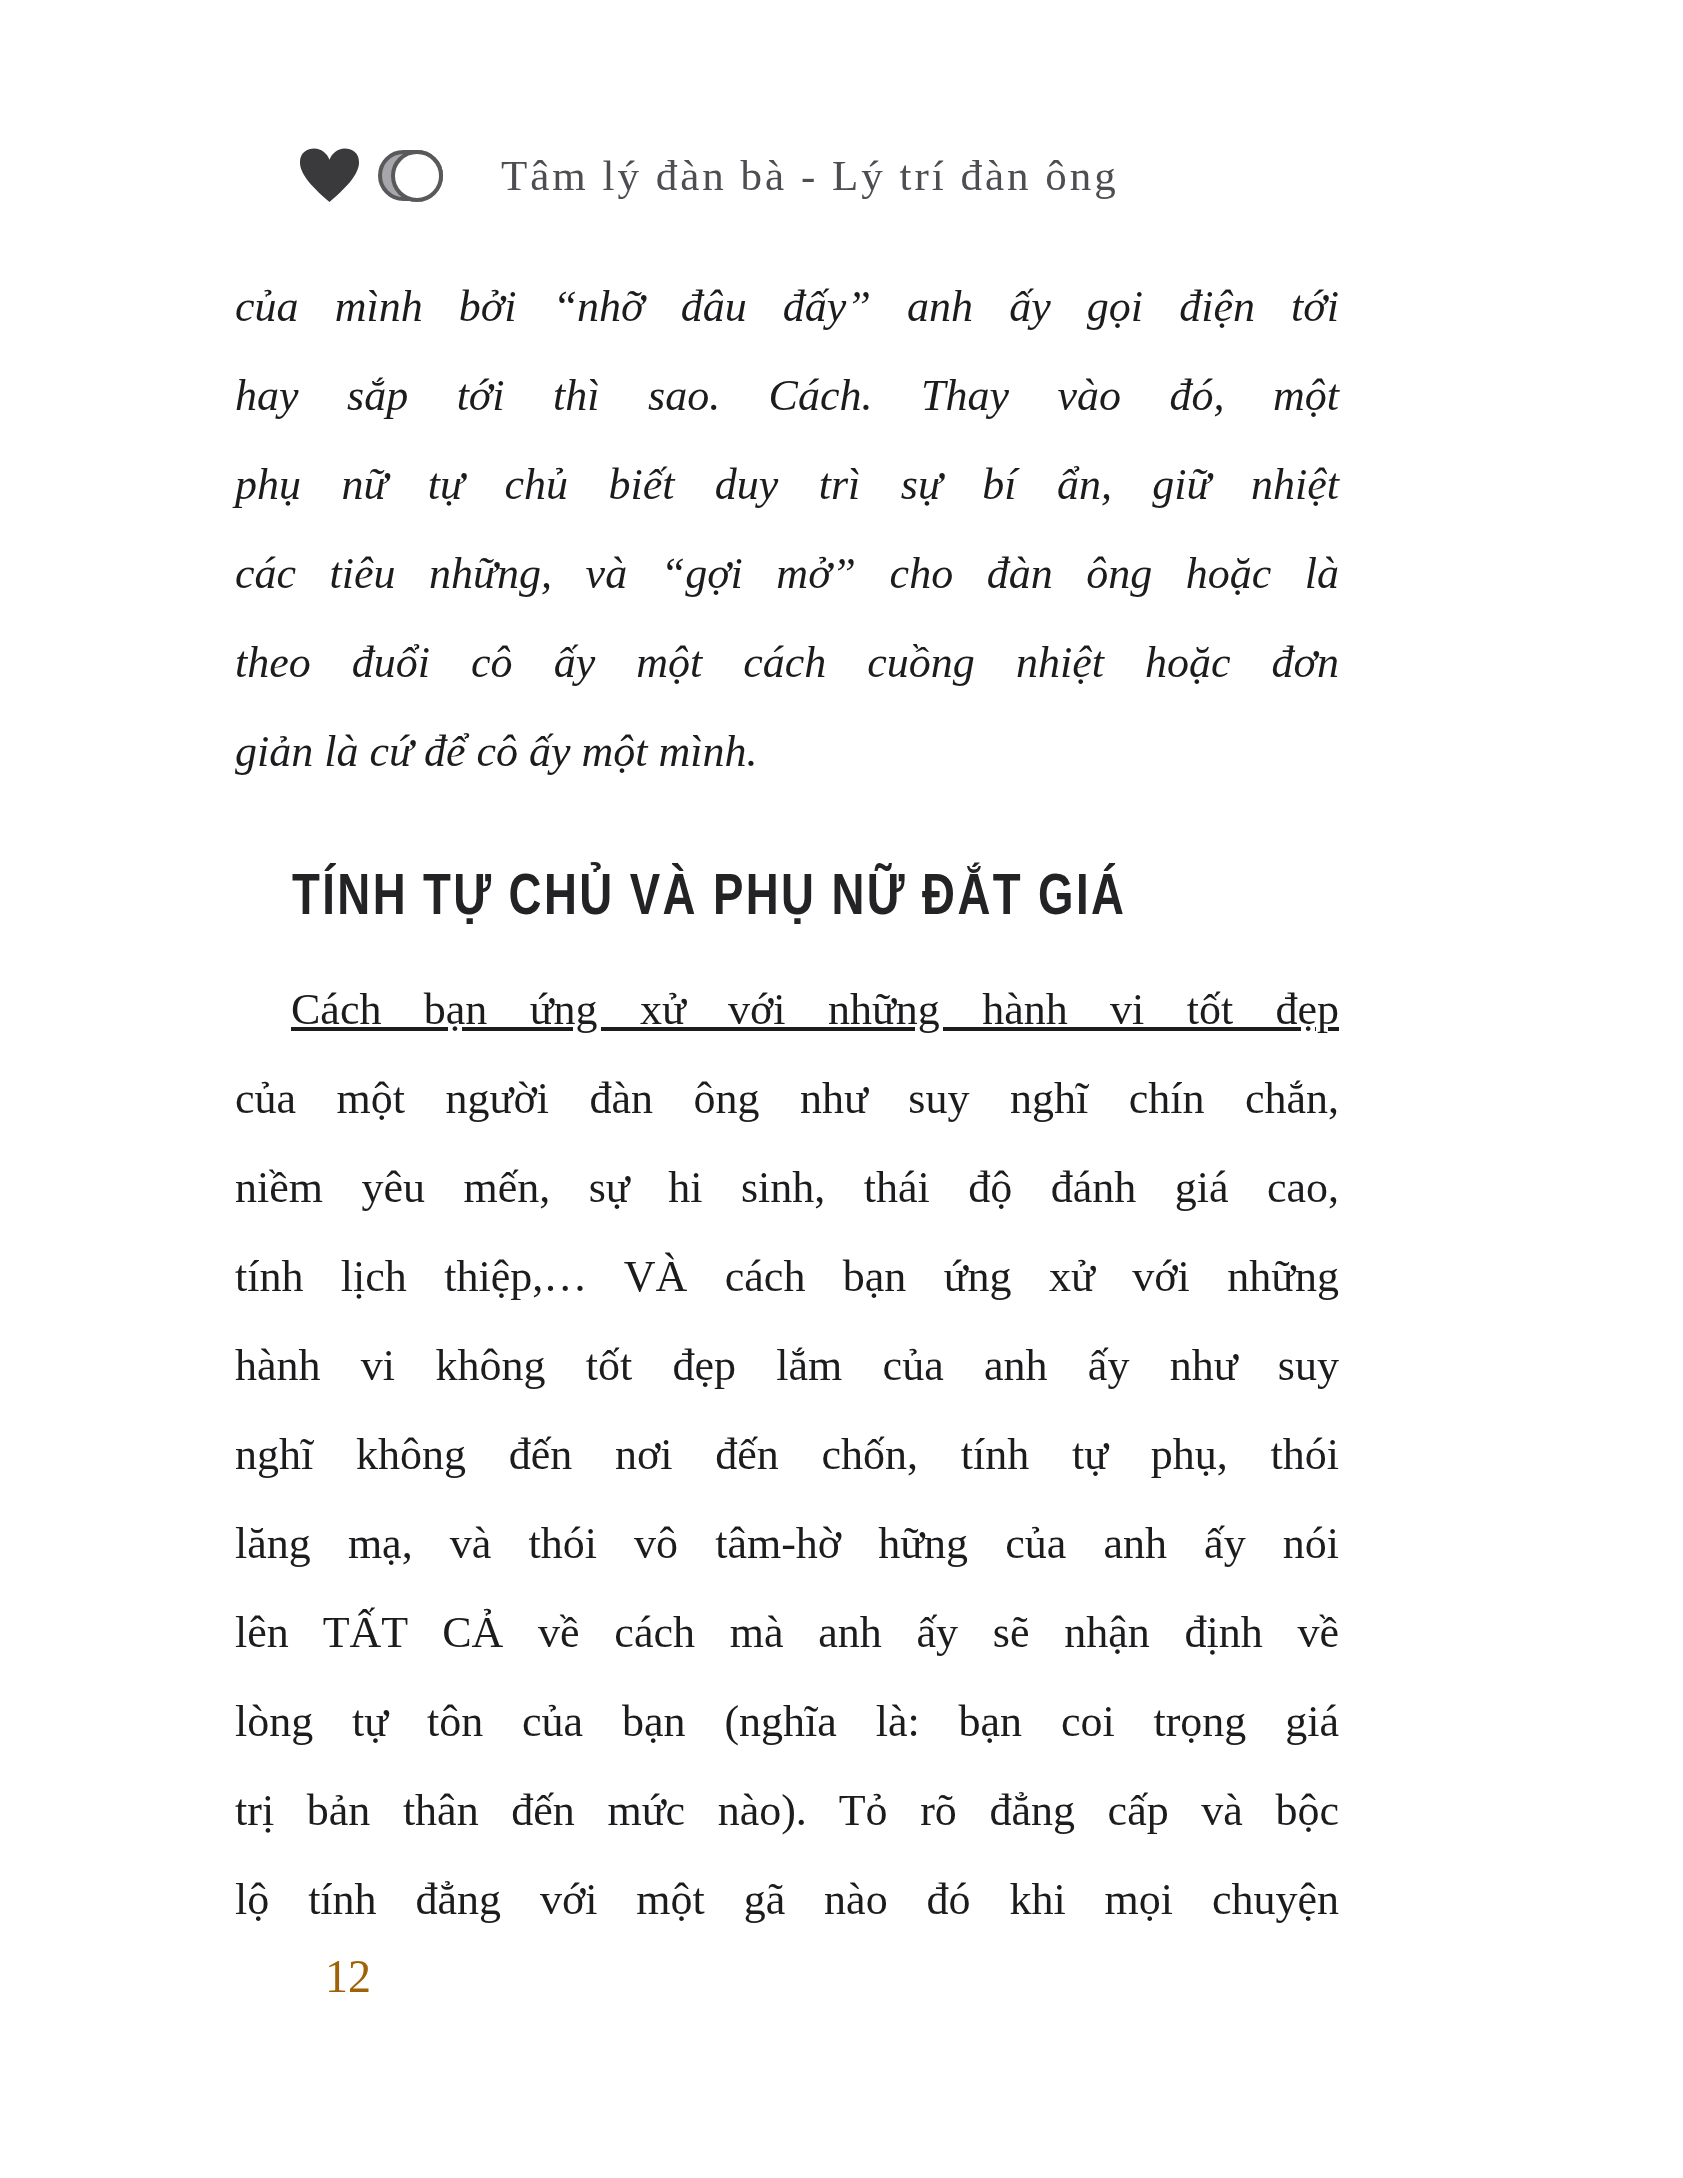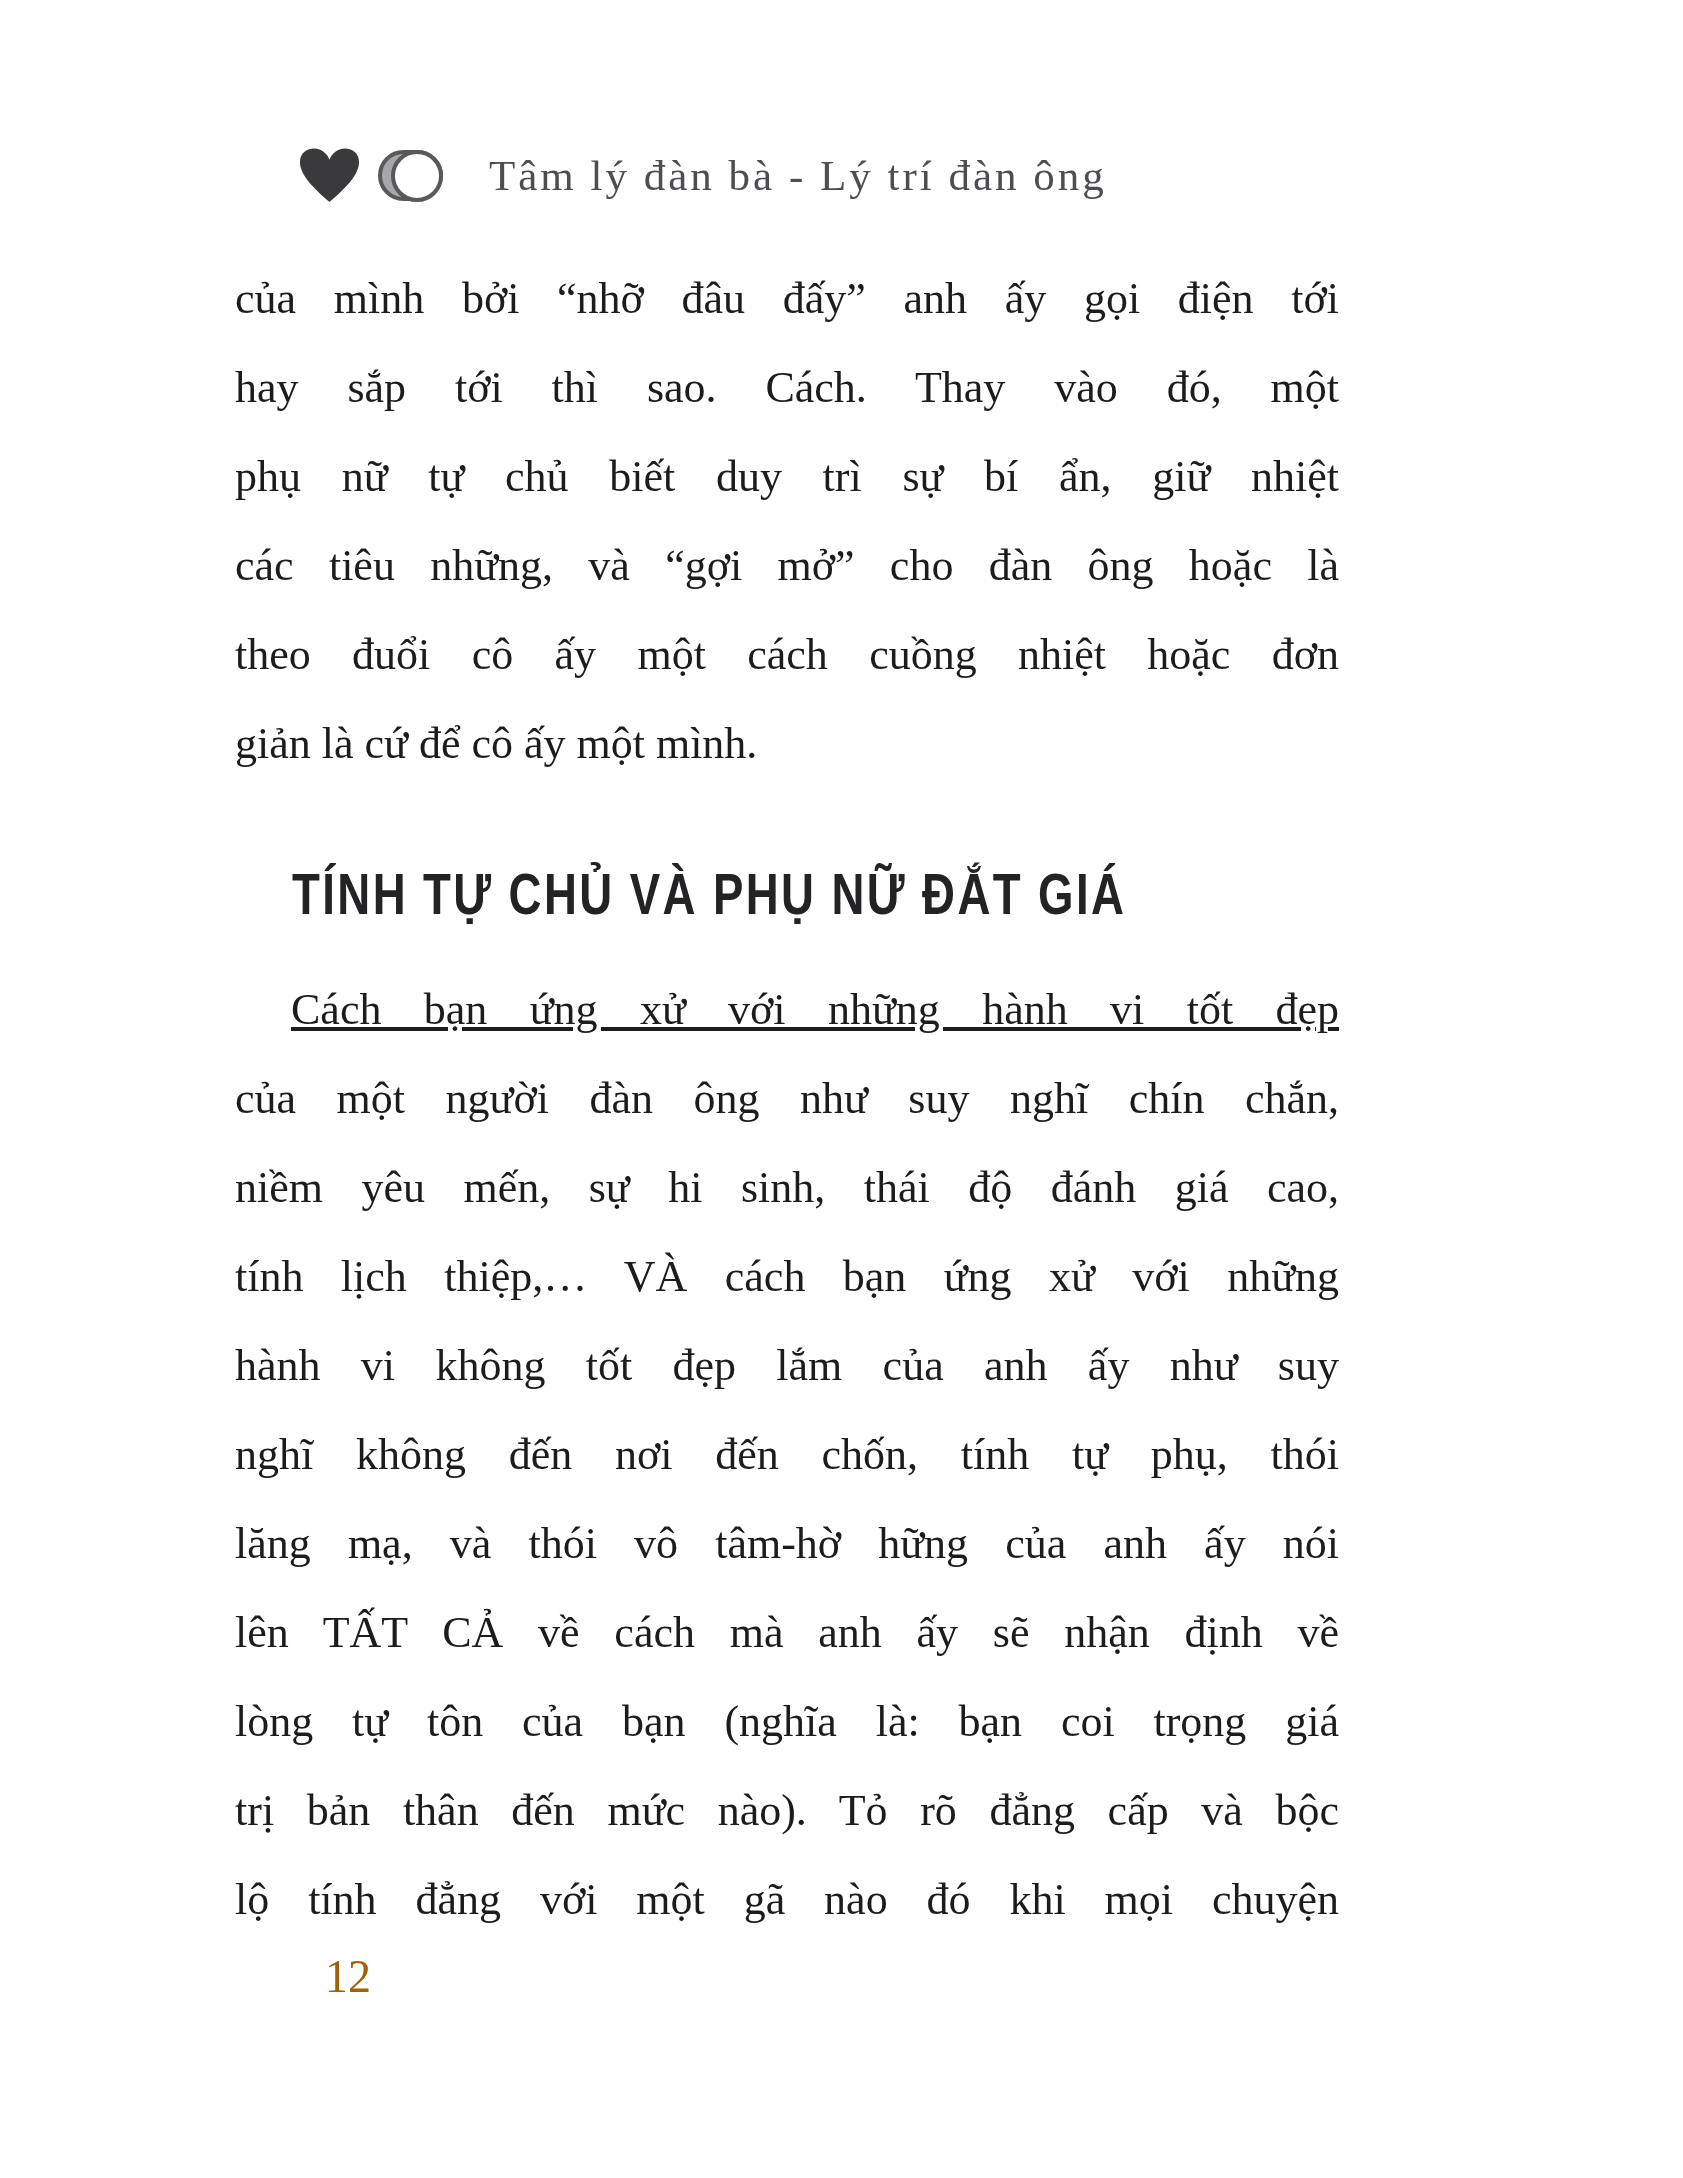--- a/index.html
+++ b/index.html
@@ -29,33 +29,33 @@
     box-sizing:border-box;
   }
   .toggle-knob {
     position:absolute; right:-4px; top:-4px;
     width:44px; height:44px;
     background:#ffffff;
     border:4px solid #59595c;
     border-radius:50%;
   }
   .running-title {
-    margin-left:46px;
+    margin-left:58px;
     font-family:"Liberation Serif", serif;
     font-size:43px;
     letter-spacing:3px;
     color:#4e4e52;
     white-space:nowrap;
   }
 
   
   .text-col {
     position:absolute; left:235px; width:1104px;
   }
-  .para1 { top:254px; }
+  .para1 { top:262px;font-style:italic; }
   .para2 { top:965px; }
   .line {
     font-size:44px;
     line-height:89px;
     height:89px;
     white-space:nowrap;
     text-align:justify;
     text-align-last:justify;
     color:#1c1c1e;
   }

